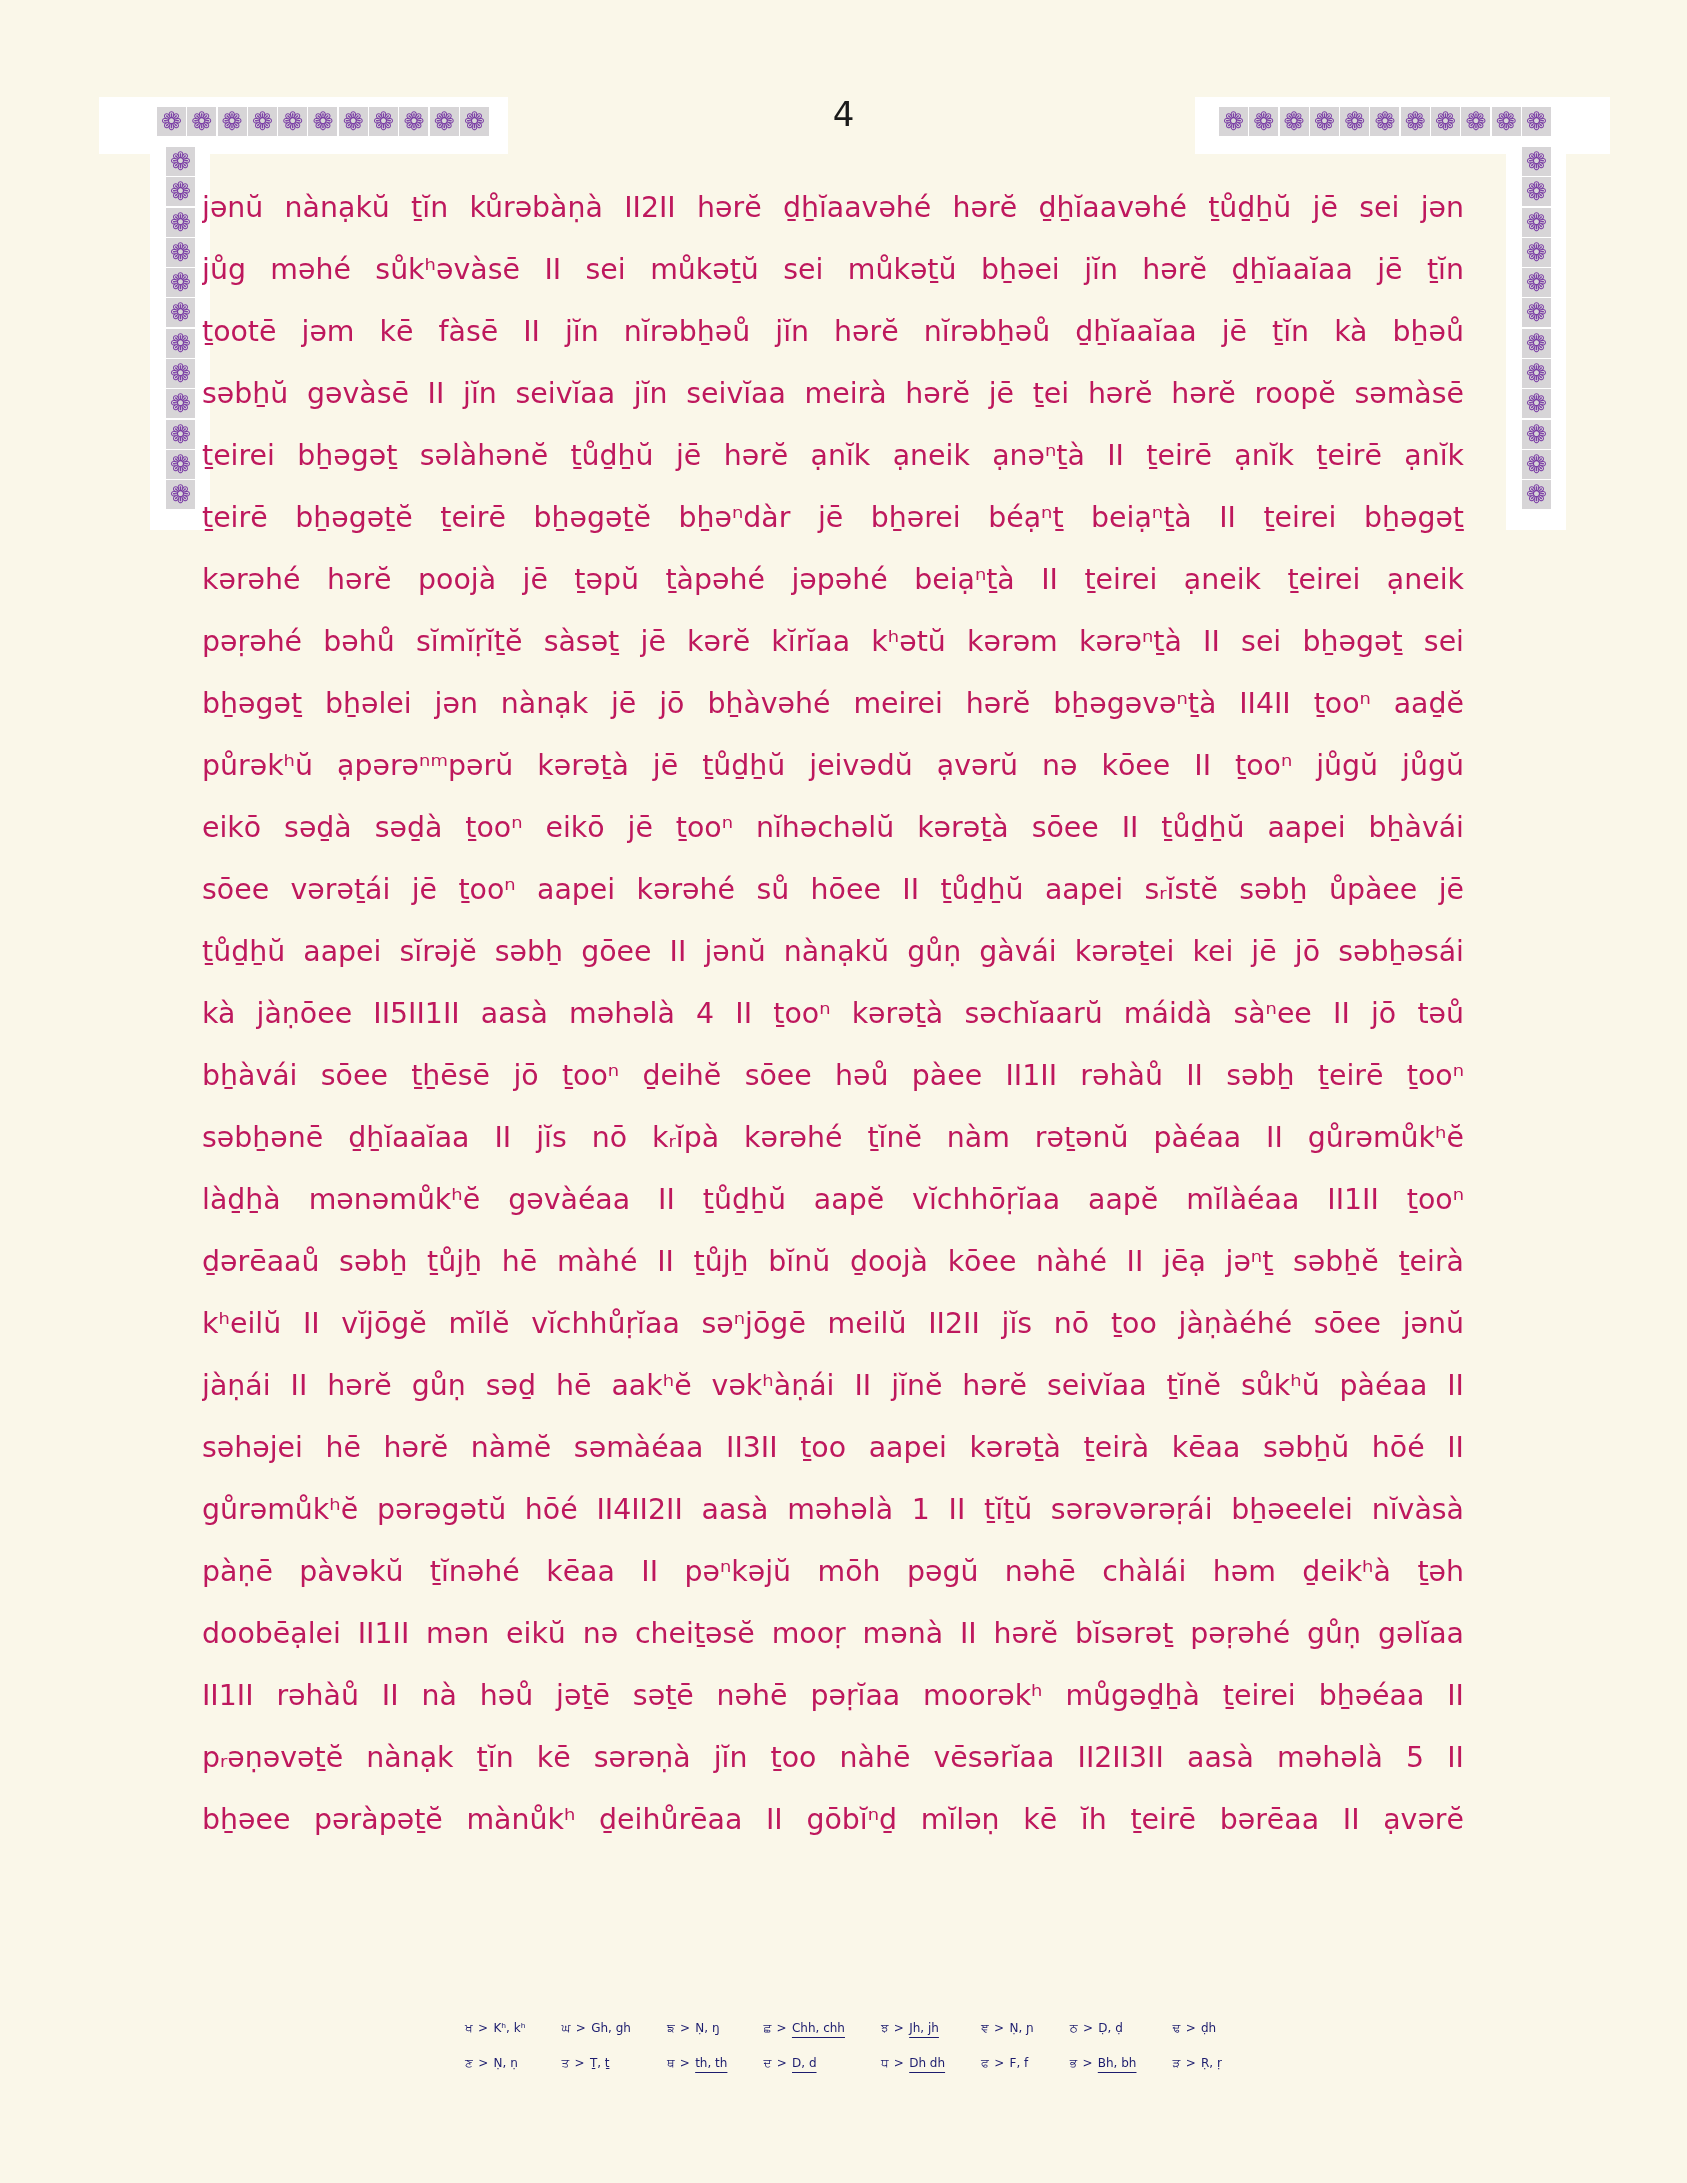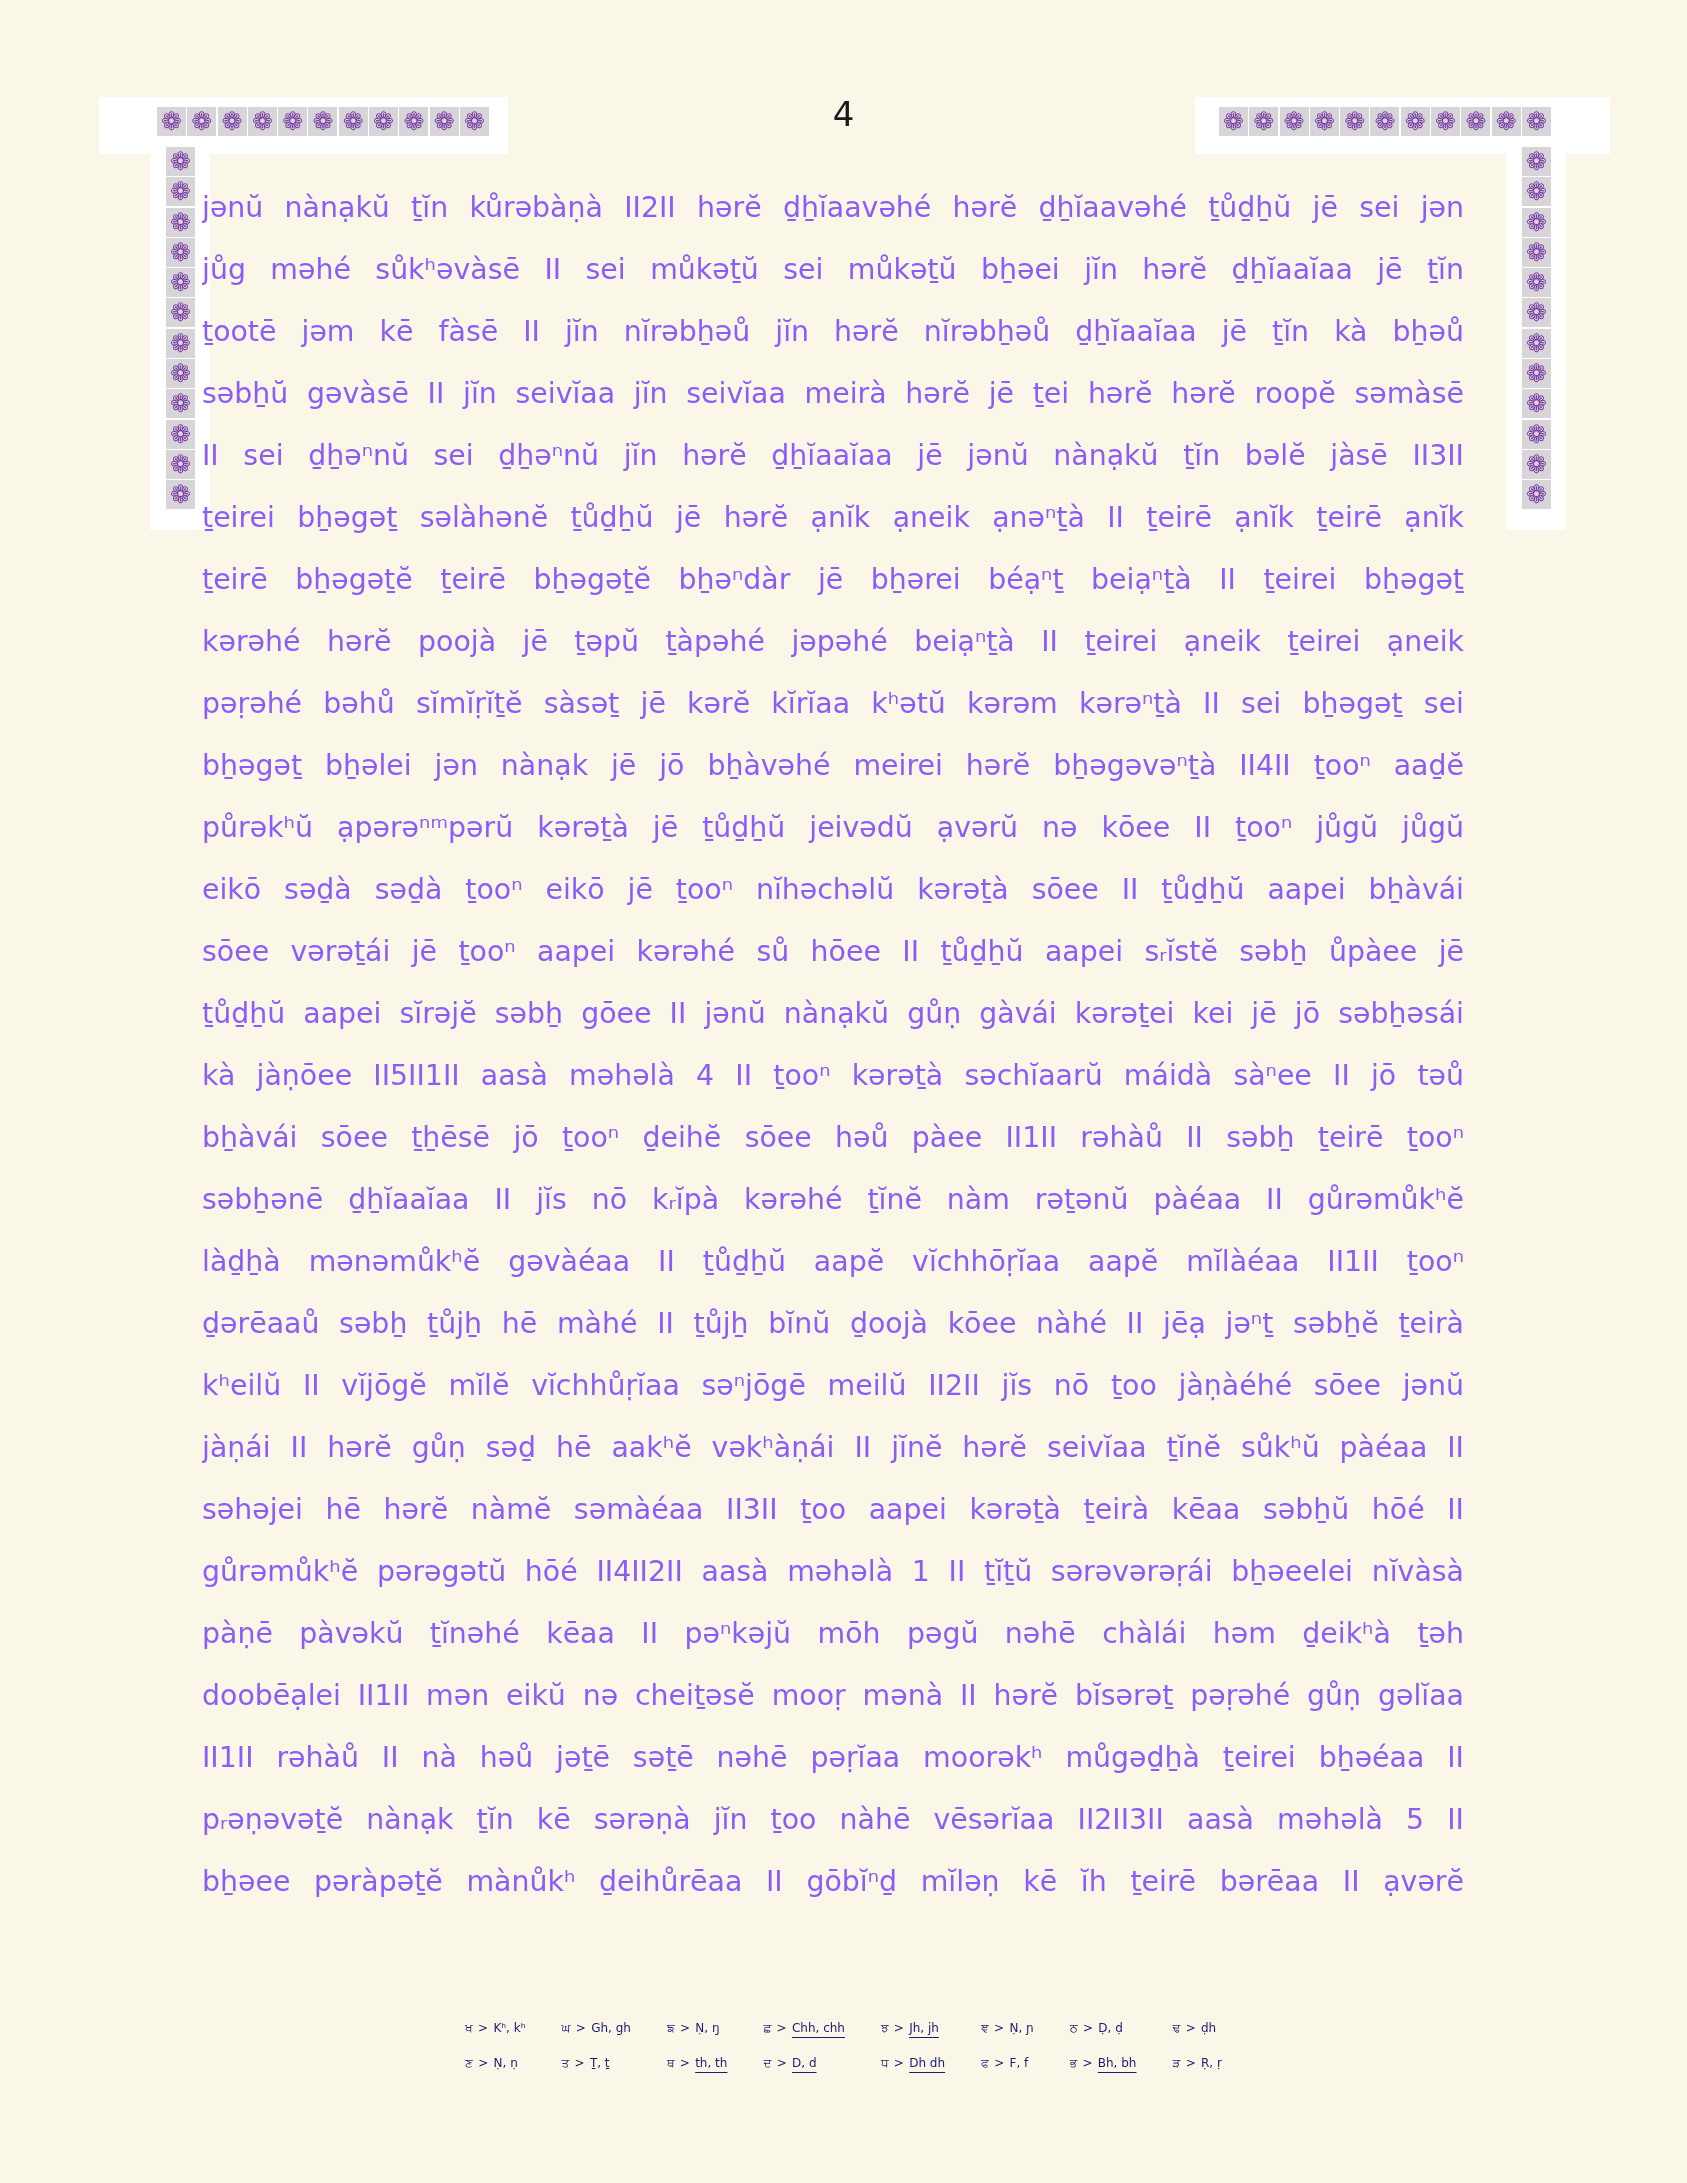--- a/index.html
+++ b/index.html
@@ -33,21 +33,21 @@
     text-align:center;
     font-size:34px;color:#1a1a1a;
   }
   .body-text{
     position:absolute;left:202px;top:177px;width:1262px;
   }
   .tline{
     font-size:28.4px;
     line-height:62px;
     height:62px;
-    color:#8b5cf6;
+    color:#be185d;
     text-align:justify;
     text-align-last:justify;
     white-space:nowrap;
     overflow:hidden;
   }
   .legend{
     position:absolute;left:0;top:2013px;width:1687px;
     display:grid;
     grid-template-columns:repeat(8,auto);
     justify-content:center;
@@ -127,21 +127,20 @@
       <span class="tile">❁</span>
     </div>
 
   <div class="page-number">4</div>
 
   <div class="body-text">
     <div class="tline">jənŭ nànạkŭ ṯĭn kůrəbàṇà II2II hərĕ ḏẖĭaavəhé hərĕ ḏẖĭaavəhé ṯůḏẖŭ jē sei jən</div>
     <div class="tline">jůg məhé sůkʰəvàsē II sei můkəṯŭ sei můkəṯŭ bẖəei jĭn hərĕ ḏẖĭaaĭaa jē ṯĭn</div>
     <div class="tline">ṯootē jəm kē fàsē II jĭn nĭrəbẖəů jĭn hərĕ nĭrəbẖəů ḏẖĭaaĭaa jē ṯĭn kà bẖəů</div>
     <div class="tline">səbẖŭ gəvàsē II jĭn seivĭaa jĭn seivĭaa meirà hərĕ jē ṯei hərĕ hərĕ roopĕ səmàsē</div>
-    <div class="tline">II sei ḏẖəⁿnŭ sei ḏẖəⁿnŭ jĭn hərĕ ḏẖĭaaĭaa jē jənŭ nànạkŭ ṯĭn bəlĕ jàsē II3II</div>
     <div class="tline">ṯeirei bẖəgəṯ səlàhənĕ ṯůḏẖŭ jē hərĕ ạnĭk ạneik ạnəⁿṯà II ṯeirē ạnĭk ṯeirē ạnĭk</div>
     <div class="tline">ṯeirē bẖəgəṯĕ ṯeirē bẖəgəṯĕ bẖəⁿdàr jē bẖərei béạⁿṯ beiạⁿṯà II ṯeirei bẖəgəṯ</div>
     <div class="tline">kərəhé hərĕ poojà jē ṯəpŭ ṯàpəhé jəpəhé beiạⁿṯà II ṯeirei ạneik ṯeirei ạneik</div>
     <div class="tline">pəṛəhé bəhů sĭmĭṛĭṯĕ sàsəṯ jē kərĕ kĭrĭaa kʰətŭ kərəm kərəⁿṯà II sei bẖəgəṯ sei</div>
     <div class="tline">bẖəgəṯ bẖəlei jən nànạk jē jō bẖàvəhé meirei hərĕ bẖəgəvəⁿṯà II4II ṯooⁿ aaḏĕ</div>
     <div class="tline">půrəkʰŭ ạpərəⁿᵐpərŭ kərəṯà jē ṯůḏẖŭ jeivədŭ ạvərŭ nə kōee II ṯooⁿ jůgŭ jůgŭ</div>
     <div class="tline">eikō səḏà səḏà ṯooⁿ eikō jē ṯooⁿ nĭhəchəlŭ kərəṯà sōee II ṯůḏẖŭ aapei bẖàvái</div>
     <div class="tline">sōee vərəṯái jē ṯooⁿ aapei kərəhé sů hōee II ṯůḏẖŭ aapei sᵣĭstĕ səbẖ ůpàee jē</div>
     <div class="tline">ṯůḏẖŭ aapei sĭrəjĕ səbẖ gōee II jənŭ nànạkŭ gůṇ gàvái kərəṯei kei jē jō səbẖəsái</div>
     <div class="tline">kà jàṇōee II5II1II aasà məhəlà 4 II ṯooⁿ kərəṯà səchĭaarŭ máidà sàⁿee II jō təů</div>

